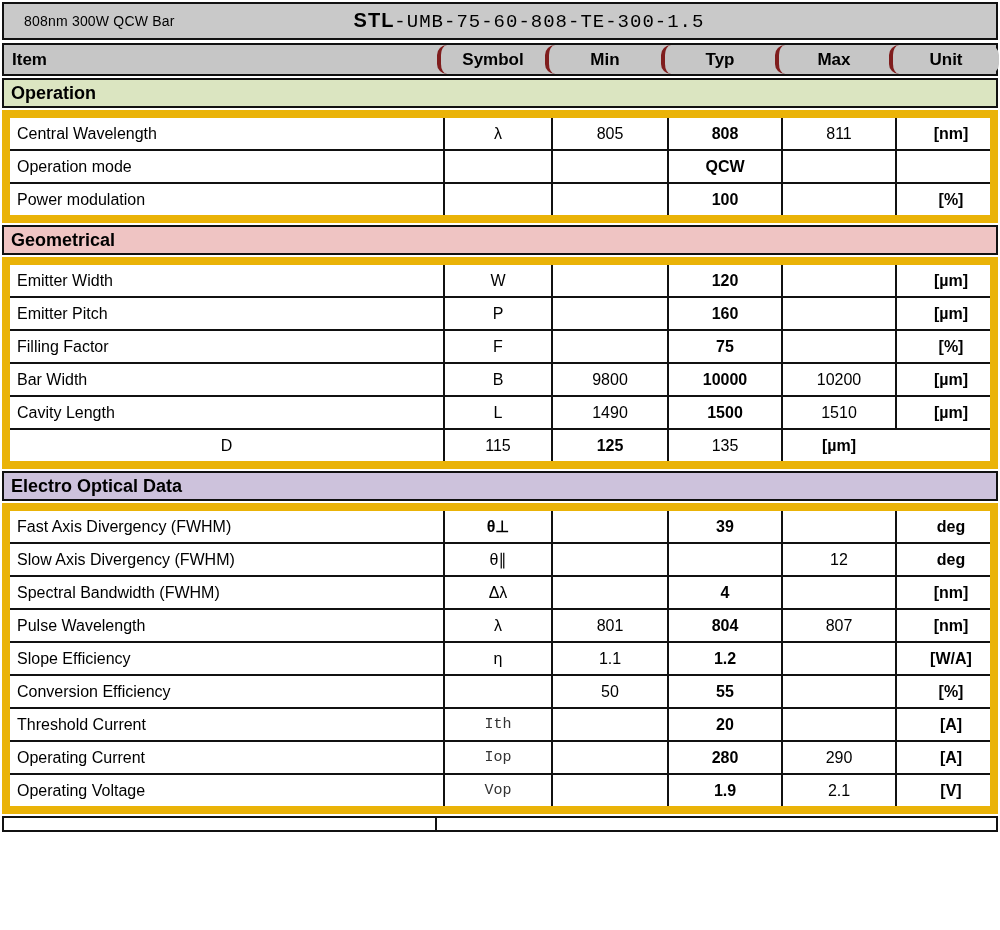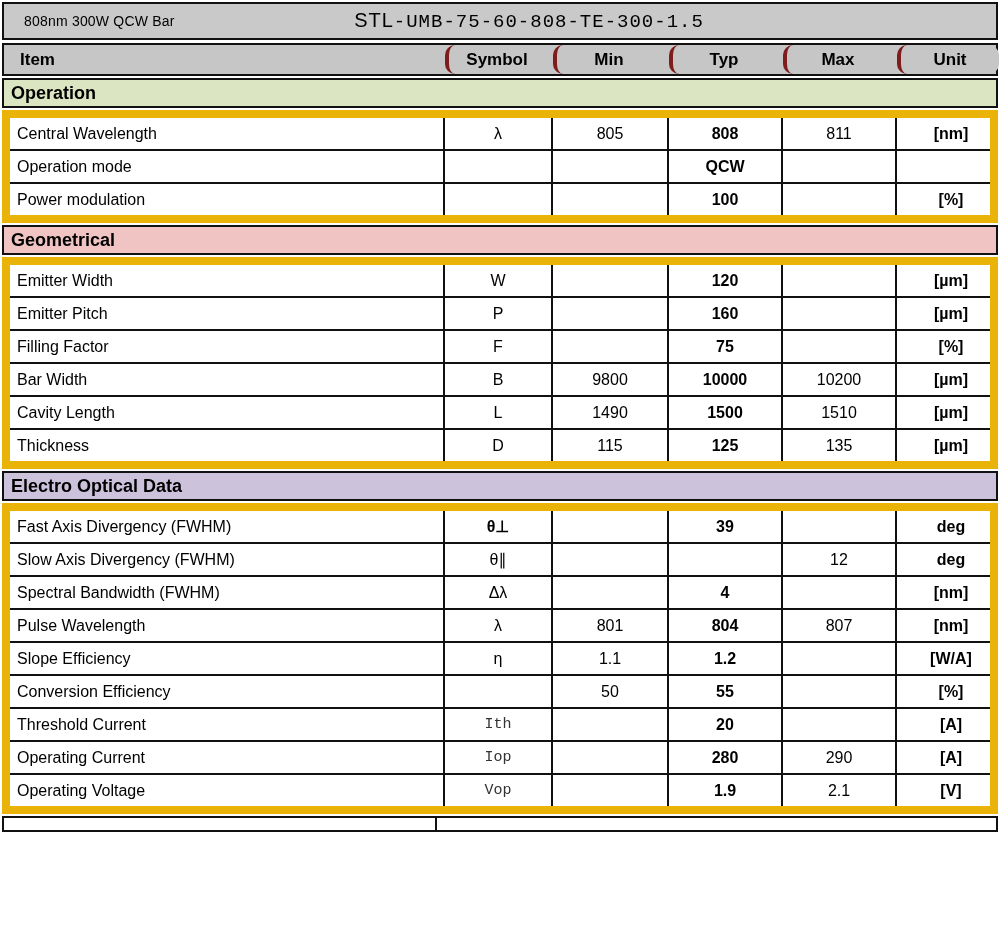--- a/index.html
+++ b/index.html
@@ -13,34 +13,34 @@
   
   .titlebar{
     position:relative;height:34px;background:#c9c9c9;border:2px solid #111;
     display:flex;align-items:center;
   }
   .product-name{font-size:14px;padding-left:20px;letter-spacing:.2px;}
   .model{
     position:absolute;left:525px;top:50%;transform:translate(-50%,-50%);
     font-size:20px;white-space:nowrap;letter-spacing:1px;
   }
-  .model .pfx{font-family:"Liberation Sans",sans-serif;}
+  .model .pfx{font-family:"Liberation Sans",sans-serif;font-weight:bold;}
   .model .sfx{font-family:"Liberation Mono",monospace;font-size:19px;}
 
   
   .grid{
     display:grid;
     grid-template-columns:433px 108px 116px 114px 114px 110px;
   }
 
   
   .colhead{border:2px solid #111;background:#c6c6c6;height:29px;}
   .colhead .cell{
     background:#c6c6c6;font-weight:bold;font-size:17px;
-    display:flex;align-items:center;justify-content:center;margin-left:8px;
+    display:flex;align-items:center;justify-content:center;
   }
   .colhead .cell:first-child{justify-content:flex-start;padding-left:8px;}
   .colhead .cell + .cell{border-left:4px solid #7f1d1d;border-radius:10px;}
 
   
   .band{
     border:2px solid #111;height:26px;display:flex;align-items:center;
     font-weight:bold;font-size:18px;padding-left:7px;
   }
 
@@ -155,21 +155,20 @@
     </div>
     <div class="grid trow">
       <div class="cell c-item">Cavity Length</div>
       <div class="cell c-sym">L</div>
       <div class="cell c-min">1490</div>
       <div class="cell c-typ">1500</div>
       <div class="cell c-max">1510</div>
       <div class="cell c-unit">[µm]</div>
     </div>
     <div class="grid trow">
-      <div class="cell c-item">Thickness</div>
       <div class="cell c-sym">D</div>
       <div class="cell c-min">115</div>
       <div class="cell c-typ">125</div>
       <div class="cell c-max">135</div>
       <div class="cell c-unit">[µm]</div>
     </div>
   </div>
 
   <div class="gap2"></div>
 

